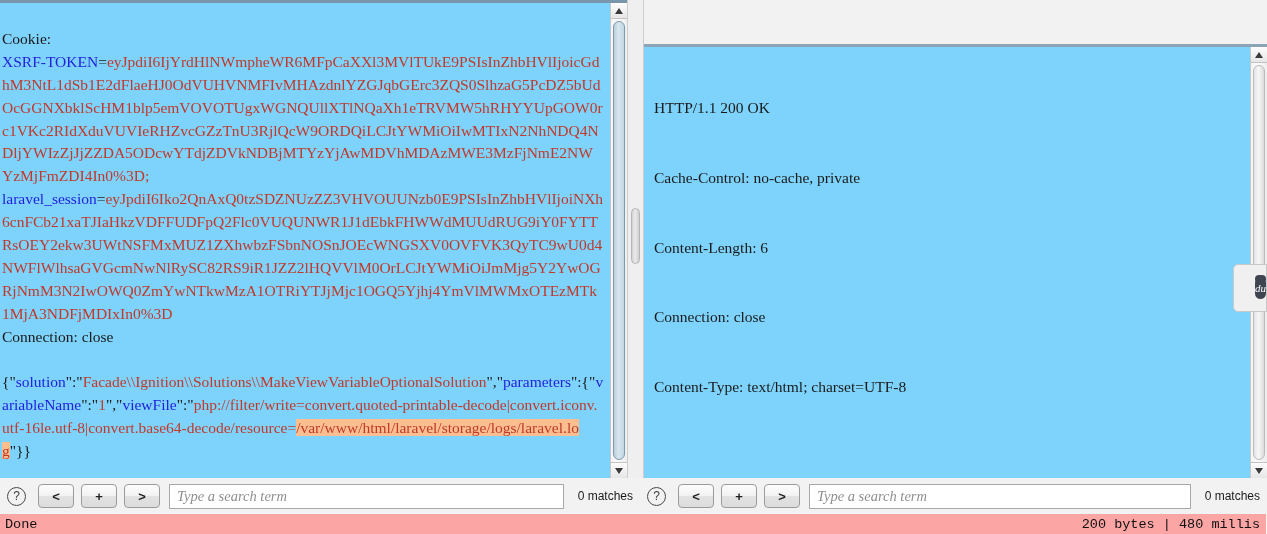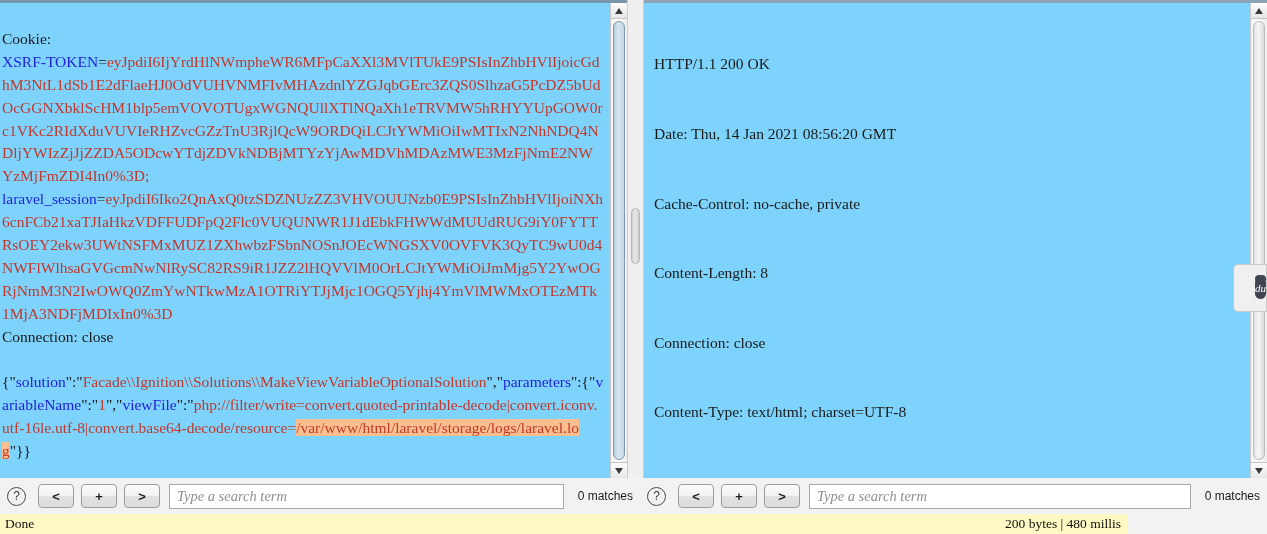--- a/index.html
+++ b/index.html
@@ -15,21 +15,21 @@
     display: flex;
     flex-direction: column;
     background: #f2f2f2;
   }
 
   
   .panes { display: flex; width: 1267px; height: 478px; }
 
   .pane { position: relative; background: #7dd3fc; display: flex; flex-direction: column; }
   .pane-left  { width: 627px; }
-  .pane-right { width: 623px; }
+  .pane-right { width: 623px; margin-top: 44px; }
 
   .pane-top-border { height: 3px; background: #7a96ab; width: 100%; flex: 0 0 3px; }
   .pane-top-border.thin { background: #8ba4b6; }
 
   .pane-body-wrap { position: relative; flex: 1 1 auto; display: flex; overflow: hidden; }
 
   .msg-text {
     flex: 1 1 auto;
     overflow: hidden;
     padding: 2px 6px 4px 2px;
@@ -156,26 +156,26 @@
     font-family: "Liberation Sans", sans-serif;
     font-size: 12px;
     color: #1a1a1a;
     padding: 0 3px 0 7px;
     white-space: nowrap;
     flex: 0 0 auto;
   }
 
   
   .statusbar {
-    width: 1127px; height: 22px;
-    background: #fef9c3;
+    width: 1266px; height: 22px;
+    background: #fca5a5;
     display: flex; align-items: center;
     justify-content: space-between;
     padding: 0 6px 0 5px;
-    font-family: Liberation Serif, serif;
+    font-family: Liberation Mono, monospace;
     font-size: 13.5px;
     color: #111111;
   }
 
   
   .float-badge {
     position: absolute;
     right: 0px; top: 264px;
     width: 34px; height: 48px;
     background: #f0f0f0;
@@ -243,23 +243,22 @@
     <div class="pane-divider">
       <div class="div-thumb"></div>
     </div>
 
     <div class="pane pane-right">
       <div class="pane-top-border thin"></div>
       <div class="pane-body-wrap">
 
         <div class="resp-text">
           <span class="line">HTTP/1.1 200 OK</span>
-          <span class="line">Date: Thu, 14 Jan 2021 08:56:20 GMT</span>
           <span class="line">Cache-Control: no-cache, private</span>
-          <span class="line">Content-Length: 8</span>
+          <span class="line">Content-Length: 6</span>
           <span class="line">Connection: close</span>
           <span class="line">Content-Type: text/html; charset=UTF-8</span>
         </div>
 
         <div class="vscroll">
           <div class="sb-btn">
               <span class="sb-arrow up"></span>
             </div>
           <div class="sb-track">
             <div class="sb-thumb grey" style="top:2px;bottom:2px;"></div>

